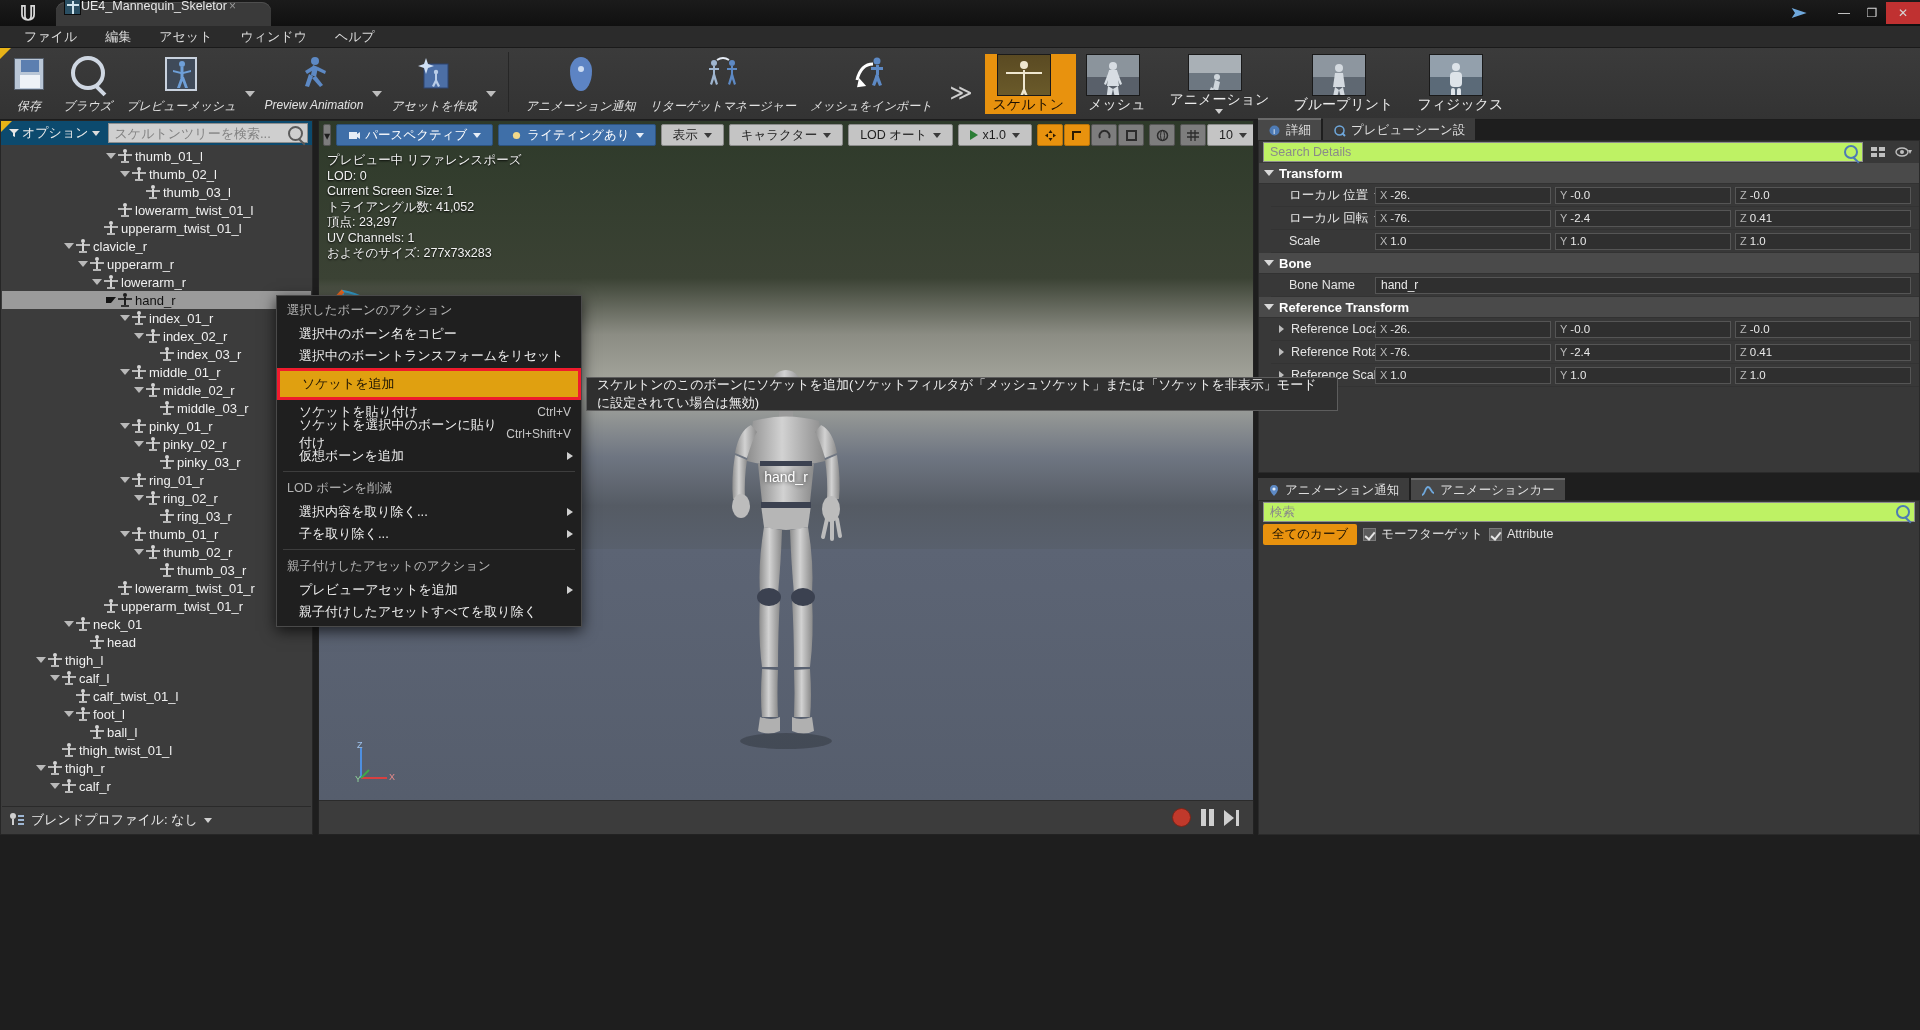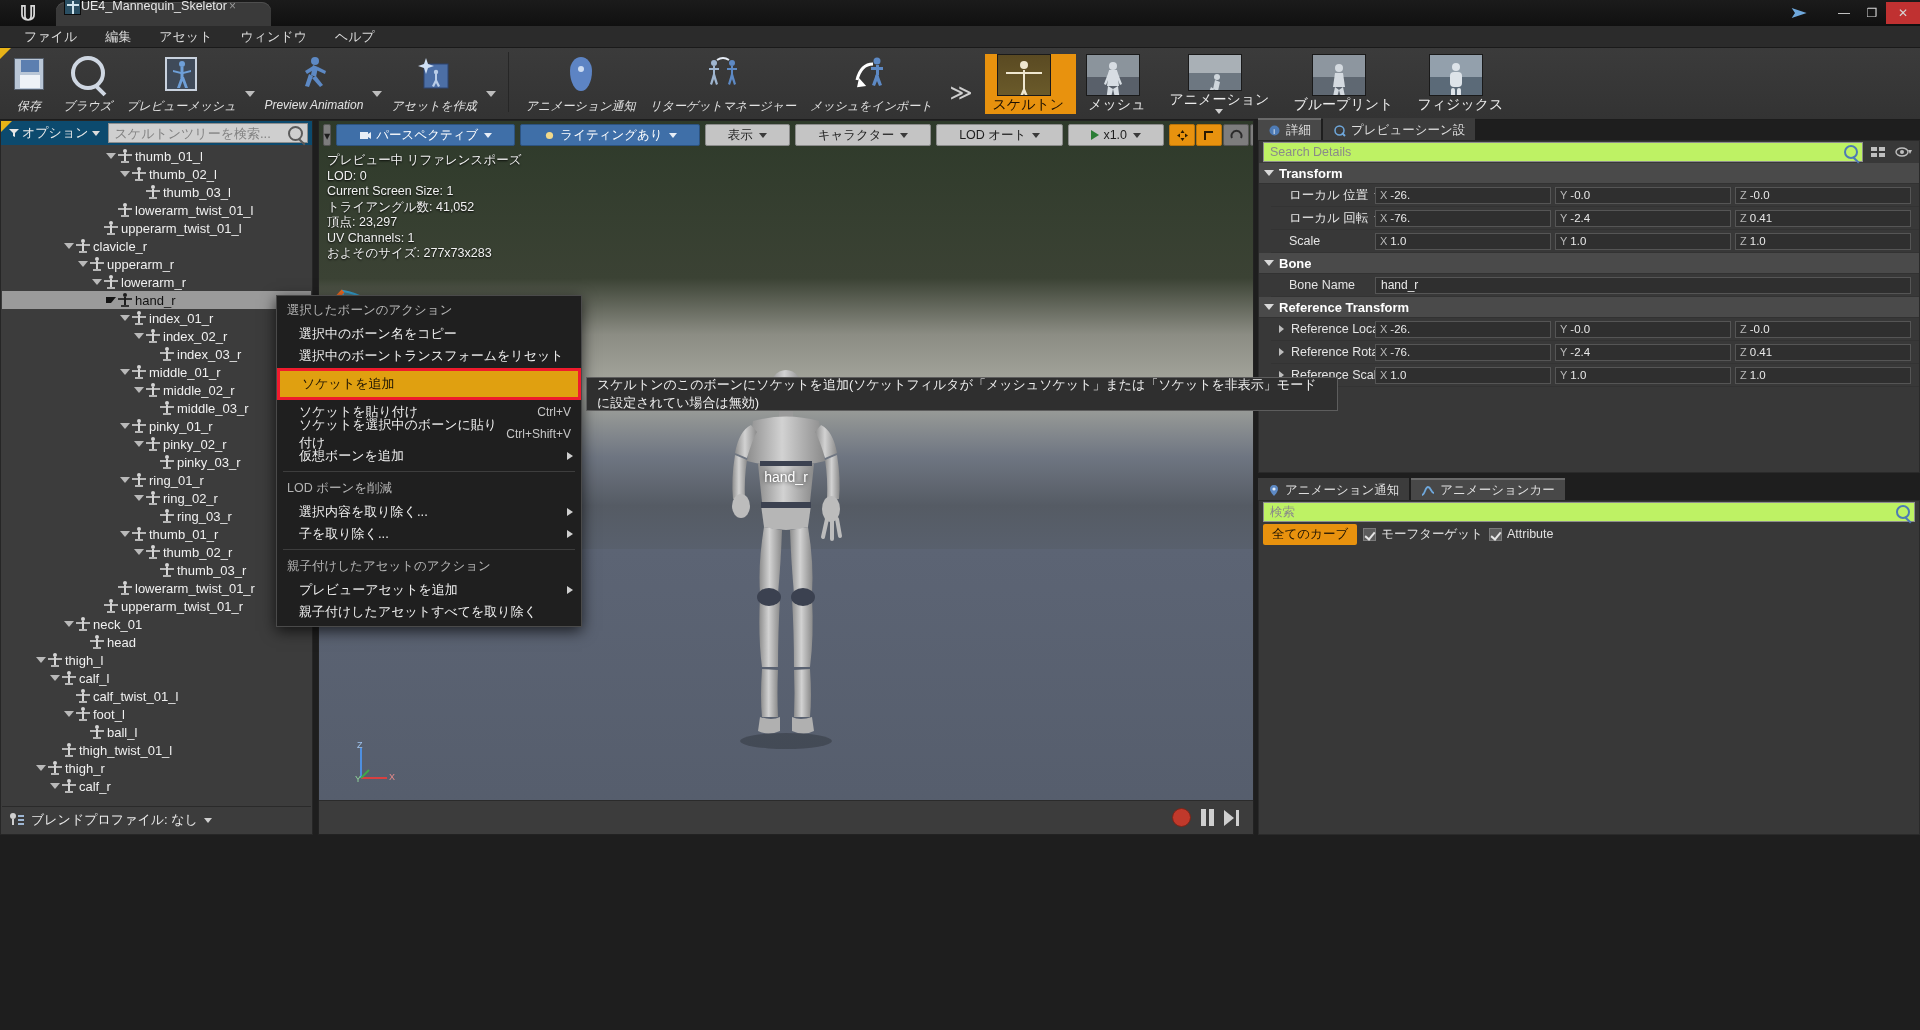--- a/index.html
+++ b/index.html
@@ -208,21 +208,21 @@
   }
   .axis{position:absolute;left:36px;bottom:50px;width:44px;height:44px;font-size:9px;}
 
   
   .vtoolbar{
     position:absolute;left:0;top:0;right:0;height:28px;display:flex;align-items:center;
     gap:5px;padding:3px 4px;
   }
   .vbtn{
     height:22px;background:#c4c4c4;color:#1e1e1e;border:1px solid #8b8b8b;border-radius:2px;
-    display:flex;align-items:center;gap:4px;padding:0 22px;font-size:12.5px;white-space:nowrap;
+    display:flex;align-items:center;gap:4px;padding:0 11px;font-size:12.5px;white-space:nowrap;
   }
   .vbtn.blue{background:#3f6fa8;color:#fff;border-color:#2d5380;}
   .vbtn.orange{background:#e8920e;border-color:#b9740b;}
   .vbtn.dark{background:#7d7d7d;border-color:#555;}
   .vbtn .vc{width:0;height:0;border-left:4px solid transparent;border-right:4px solid transparent;border-top:5px solid #3a3a3a;margin-left:2px;}
   .vbtn.blue .vc{border-top-color:#e7eef7;}
   .vbtn-sm{width:26px;justify-content:center;padding:0;}
   .vgroup{display:flex;align-items:center;gap:1px;}
   .tri{width:0;height:0;border-top:5px solid transparent;border-bottom:5px solid transparent;border-left:8px solid #2b7d35;}
 

